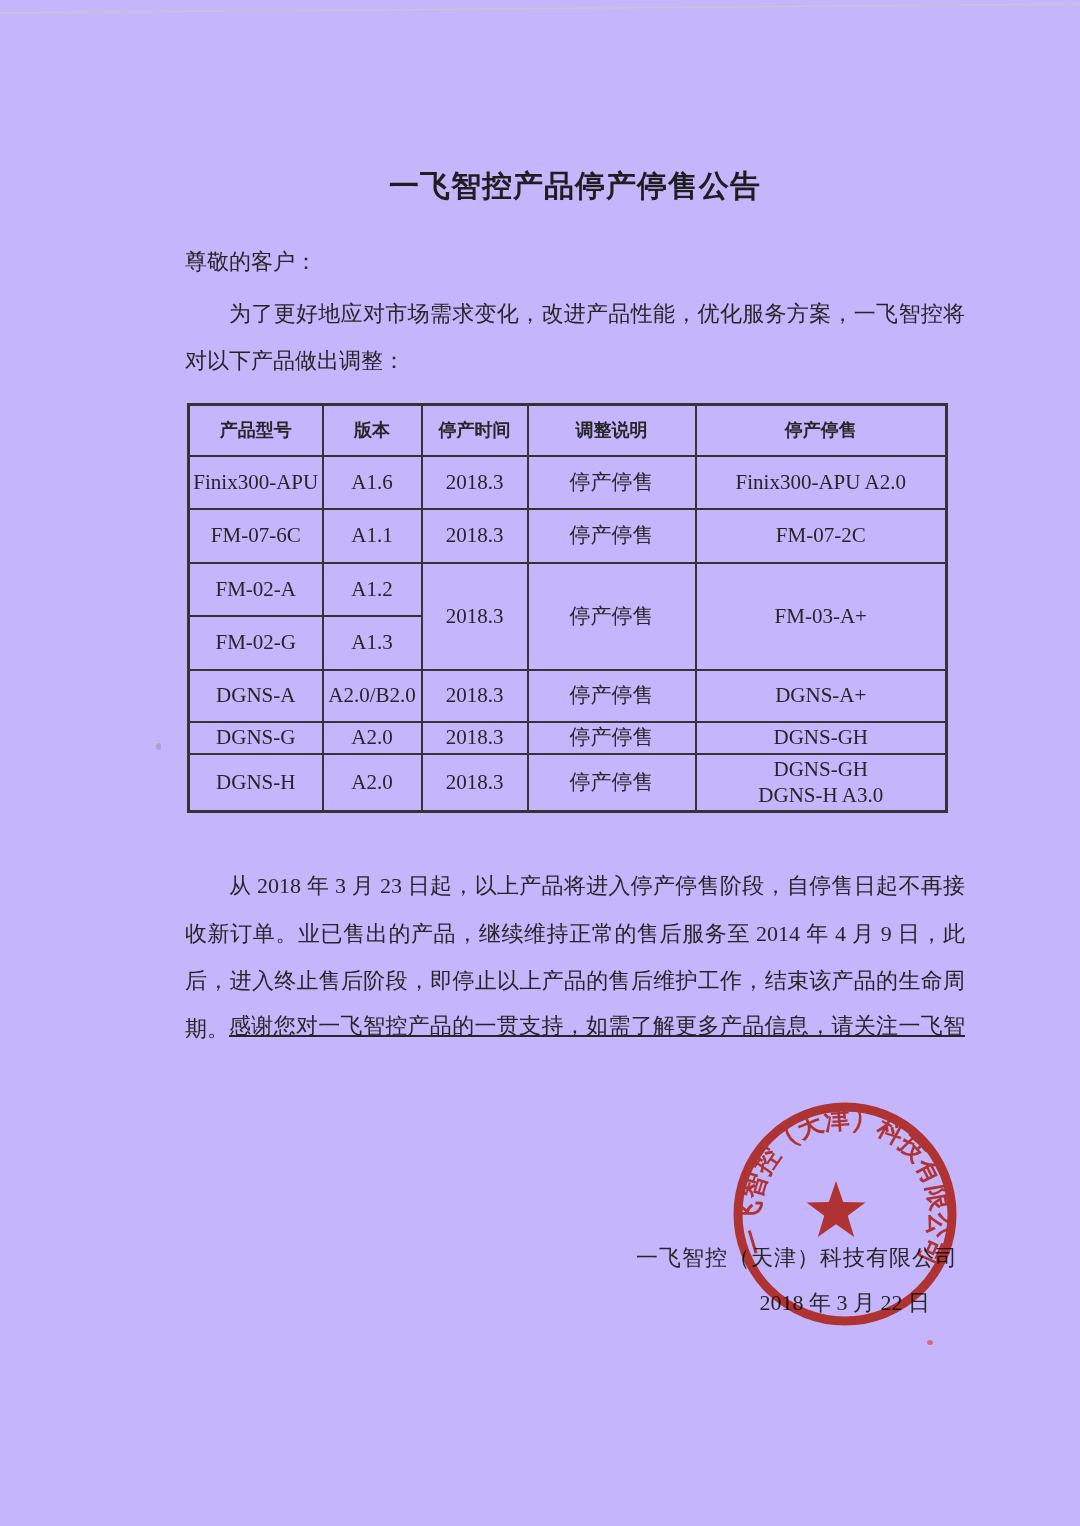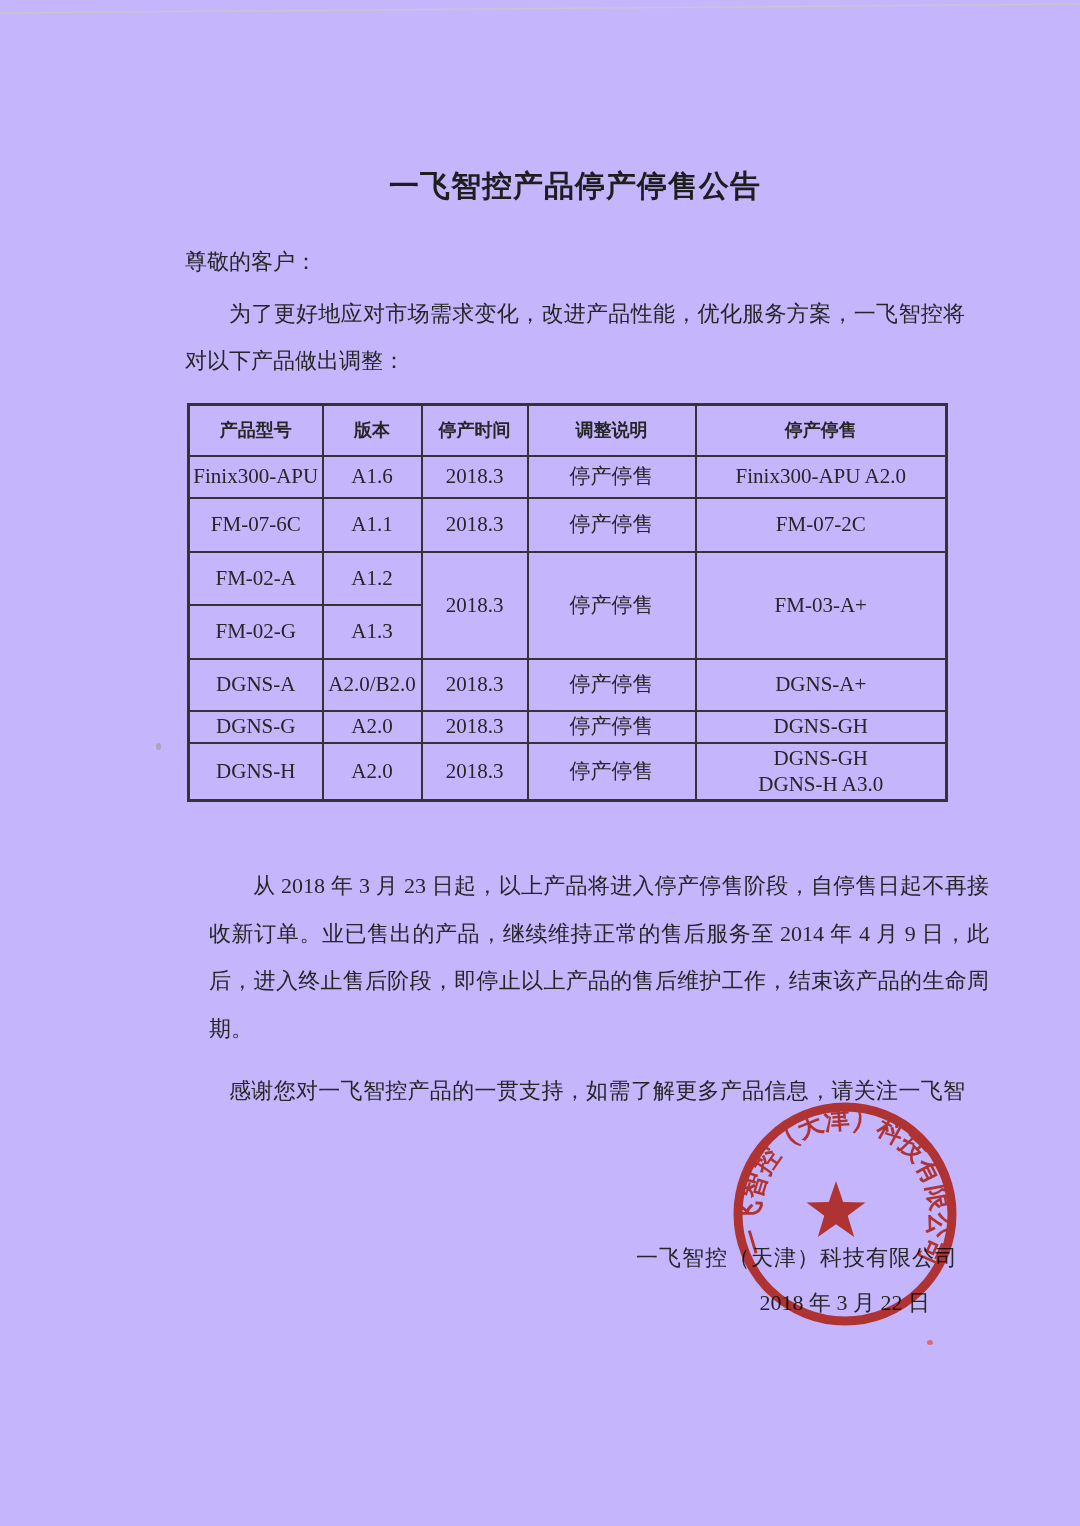--- a/index.html
+++ b/index.html
@@ -11,22 +11,22 @@
   }
   .scanline { position:absolute; left:0; top:0; width:1080px; height:20px; pointer-events:none; }
   .title {
     position:absolute; top:166px; left:185px; width:780px;
     text-align:center; font-size:30px; font-weight:bold; letter-spacing:1px;
     color:#1e1e1e;
   }
   .textblock { position:absolute; left:185px; width:780px; font-size:22px; color:#262626; }
   .salutation { top:246px; line-height:32px; }
   .para1 { top:290px; line-height:47px; }
-  .para2 { top:862px; line-height:47.5px;margin-left:24px; }
-  .para3 { top:1067px; line-height:47.5px; }
+  .para2 { top:862px; line-height:47.5px; }
+  .para3 { top:1002px; line-height:47.5px;text-decoration:underline; }
   .jline { text-align:justify; text-align-last:justify; }
   .indent { text-indent:2em; }
   .sig {
     position:absolute; top:1243px; left:185px; width:773px;
     text-align:right; font-size:22px; color:#262626; letter-spacing:1px;
   }
   .sigdate {
     position:absolute; top:1288px; left:185px; width:745px;
     text-align:right; font-size:22px; color:#262626;
   }
@@ -35,21 +35,21 @@
     border-collapse:collapse; table-layout:fixed;
     font-size:21px; color:#262626;
     border:3px solid #343434;
   }
   table.products th, table.products td {
     border:2px solid #343434; text-align:center; vertical-align:middle;
     padding:0; line-height:1.25; overflow:hidden;
   }
   table.products th { font-weight:bold; font-size:18px; }
   .c1{width:134px}.c2{width:99px}.c3{width:106px}.c4{width:168px}.c5{width:251px}
-  .rh{height:51px}.r1{height:42px}.r2{height:54px}.r3{height:53px}
+  .rh{height:51px}.r1{height:53px}.r2{height:54px}.r3{height:53px}
   .r4{height:54px}.r5{height:52px}.r6{height:32px}.r7{height:58px}
   .seal {
     position:absolute; left:715px; top:1084px; width:260px; height:260px;
     mix-blend-mode:multiply; opacity:.93; pointer-events:none;
   }
   .seal .ink { stroke:var(--seal-color,#e23a22); }
   .seal .inkfill { fill:var(--seal-color,#e23a22); }
   .seal text {
     font-family:"Liberation Serif","DejaVu Serif",serif;
     font-size:27px; font-weight:bold; fill:var(--seal-color,#e23a22);

